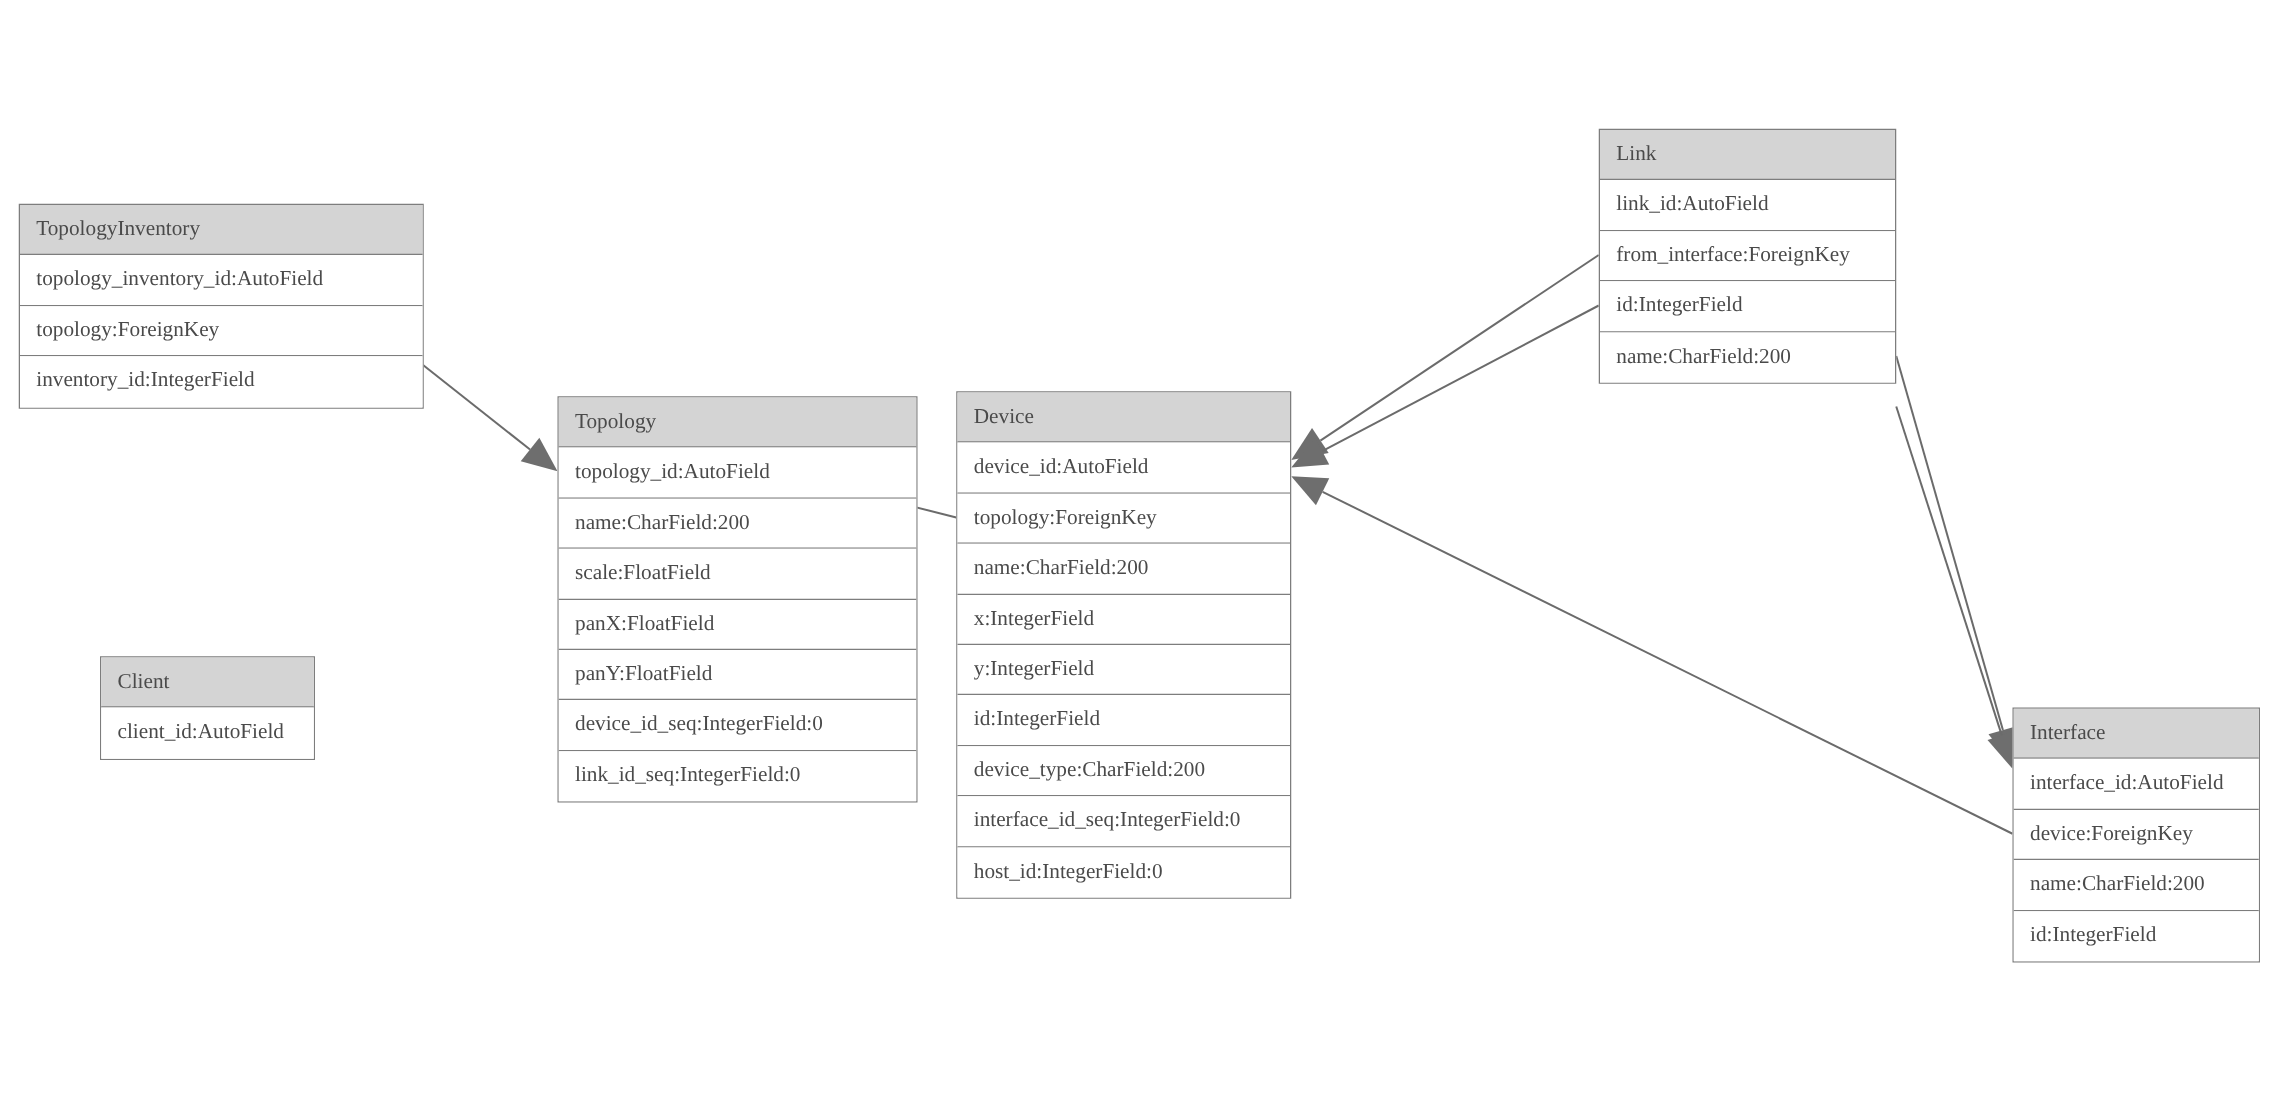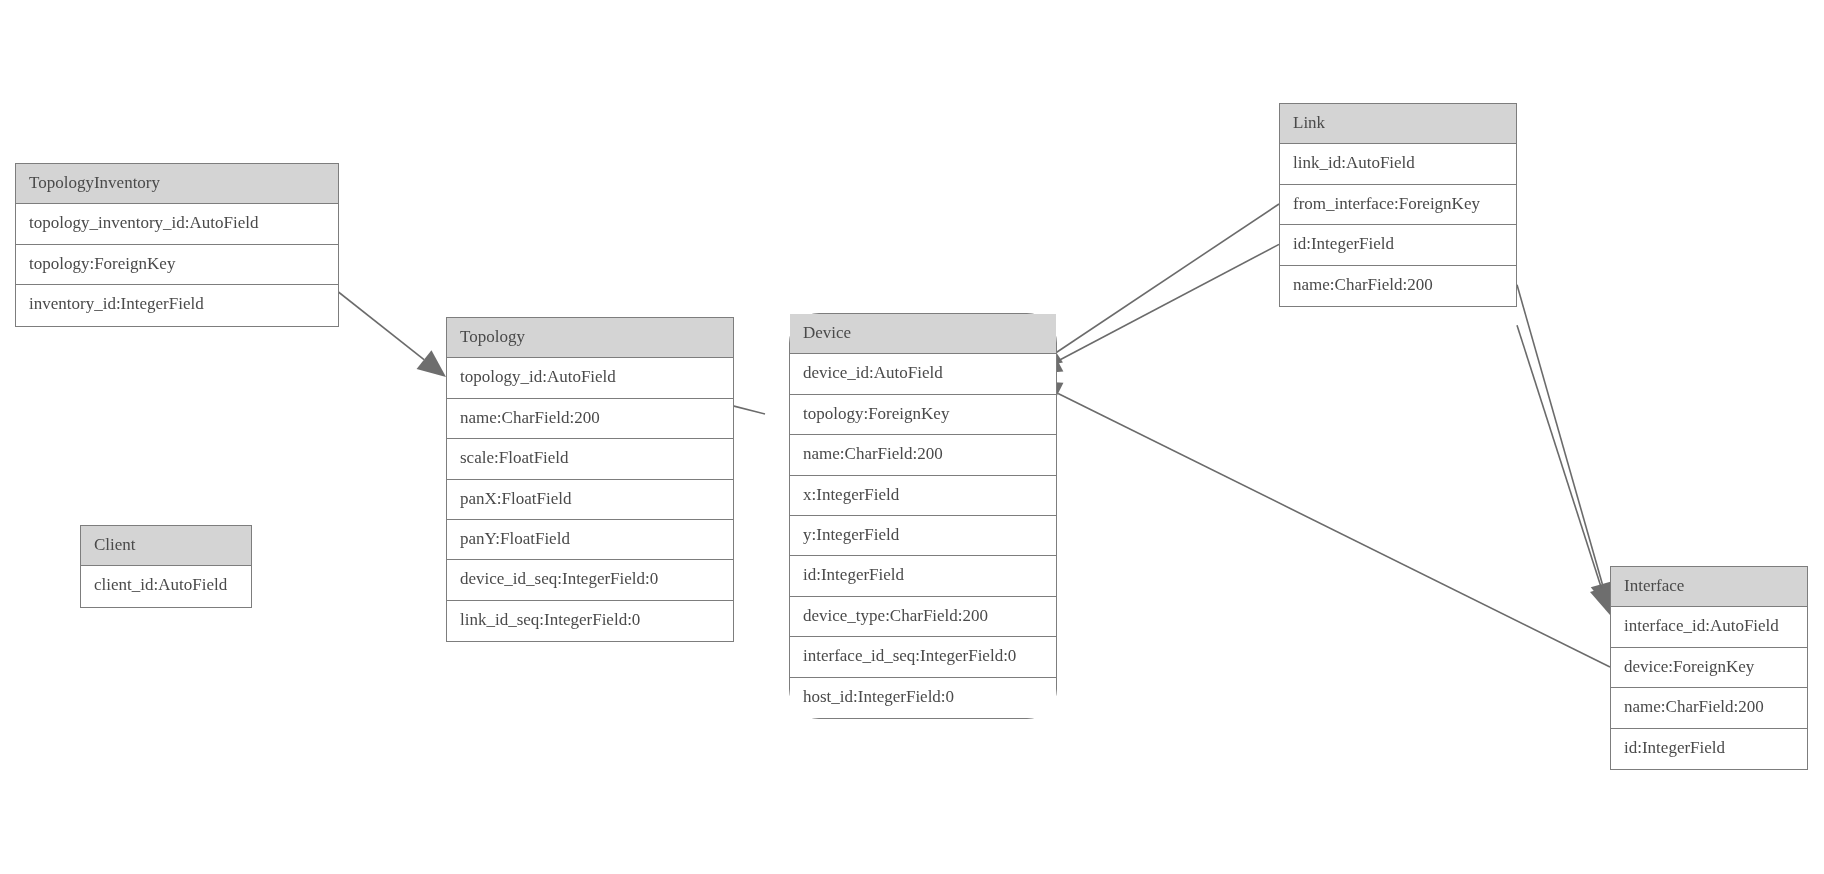--- a/index.html
+++ b/index.html
@@ -94,21 +94,21 @@
         <div class="entity-row">scale:FloatField</div>
         <div class="entity-row">panX:FloatField</div>
         <div class="entity-row">panY:FloatField</div>
         <div class="entity-row">device_id_seq:IntegerField:0</div>
         <div class="entity-row">link_id_seq:IntegerField:0</div>
       </div>
       <div class="entity" style="left: 80px; top: 525px; width: 172px;">
         <div class="entity-header">Client</div>
         <div class="entity-row">client_id:AutoField</div>
       </div>
-      <div class="entity" style="left: 789px; top: 313px; width: 268px; border-radius: 30px;">
+      <div class="entity" style="left: 765px; top: 313px; width: 268px;">
         <div class="entity-header">Device</div>
         <div class="entity-row">device_id:AutoField</div>
         <div class="entity-row">topology:ForeignKey</div>
         <div class="entity-row">name:CharField:200</div>
         <div class="entity-row">x:IntegerField</div>
         <div class="entity-row">y:IntegerField</div>
         <div class="entity-row">id:IntegerField</div>
         <div class="entity-row">device_type:CharField:200</div>
         <div class="entity-row">interface_id_seq:IntegerField:0</div>
         <div class="entity-row">host_id:IntegerField:0</div>

